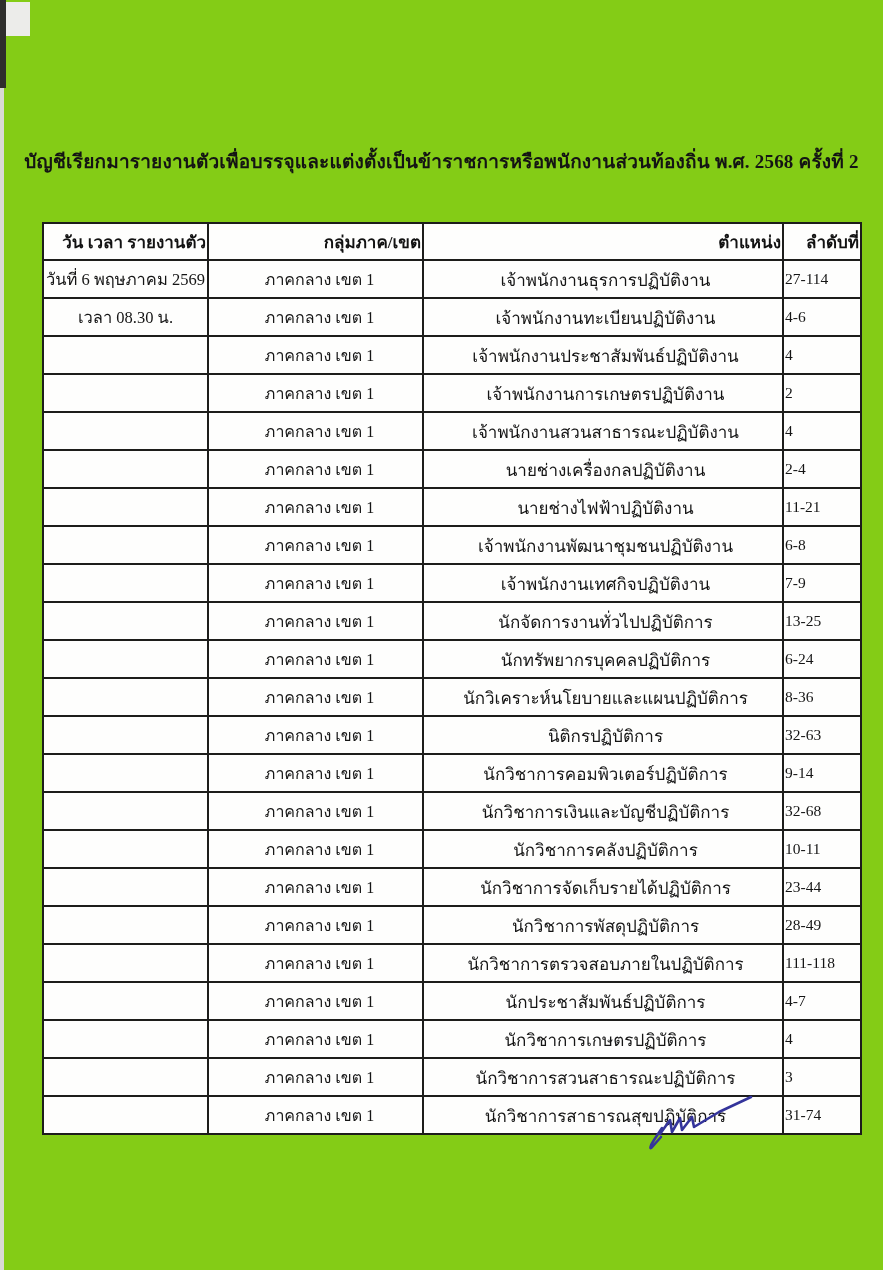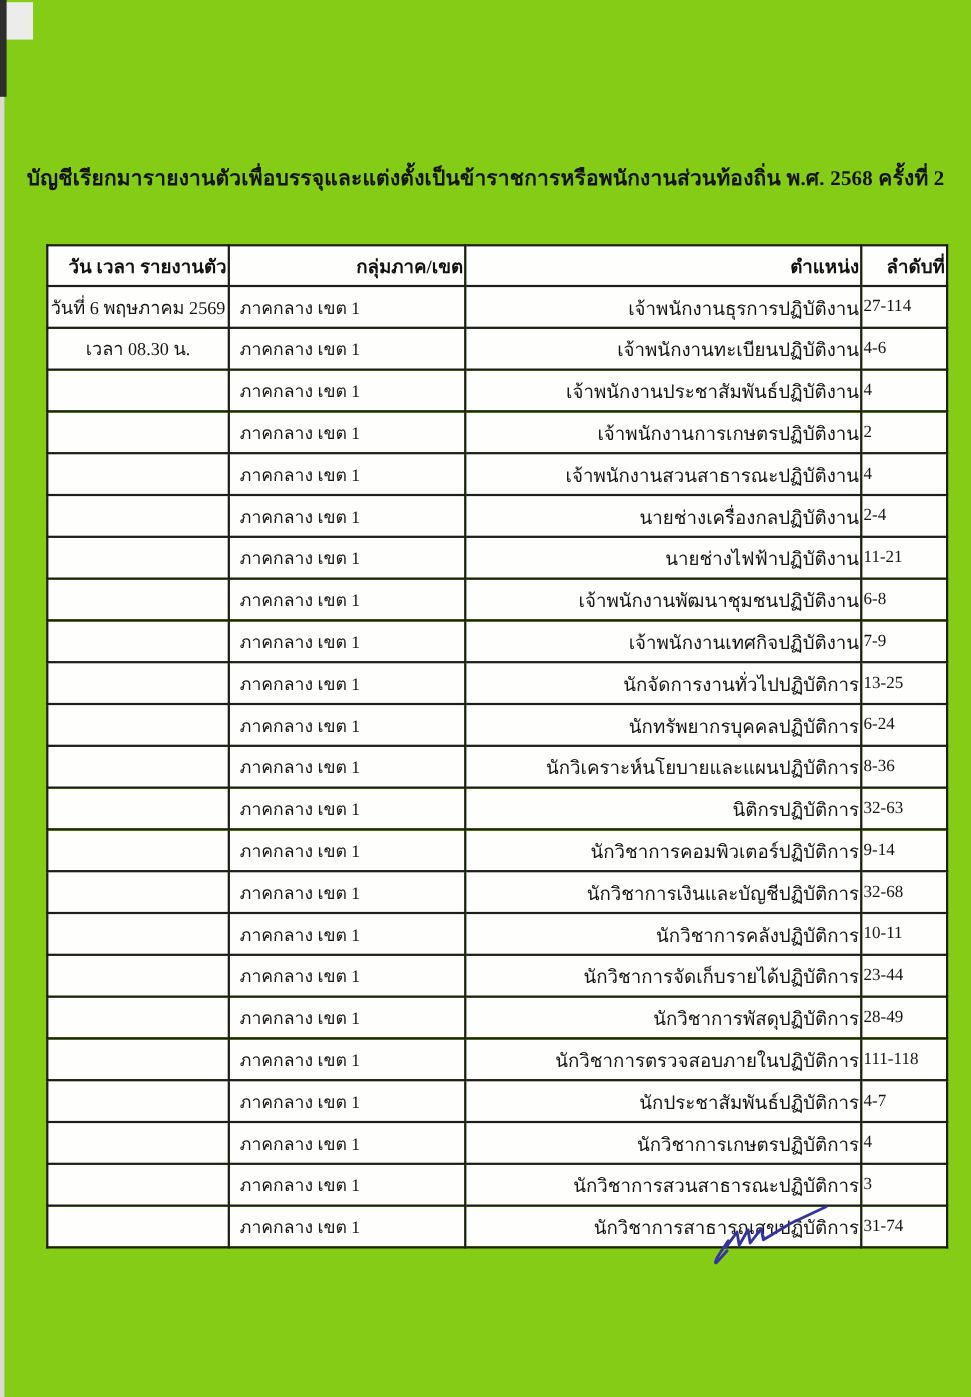--- a/index.html
+++ b/index.html
@@ -75,22 +75,22 @@
     font-weight: bold;
     text-align: right;
     color: #121212;
     margin-left: 12px;
   }
   col.w-datetime { width: 165px; }
   col.w-region   { width: 215px; }
   col.w-position { width: 360px; }
   col.w-order    { width: 78px; }
   td.c0 { text-align: center; font-size: 16.5px; }
-  td.c1 { text-align: left; padding-left: 9px; font-size: 16px; }
-  td.c2 { text-align: right; padding-left: 6px; font-size: 17px; }
+  td.c1 { text-align: center; padding-left: 9px; font-size: 16px; }
+  td.c2 { text-align: center; padding-left: 6px; font-size: 17px; }
   td.c3 { text-align: left; font-size: 15.5px; font-family: "Liberation Serif", "DejaVu Serif", serif; }
   .signature {
     position: absolute;
     left: 645px; top: 1088px;
     width: 120px; height: 66px;
     pointer-events: none;
   }
 </style>
 </head>
 <body>

